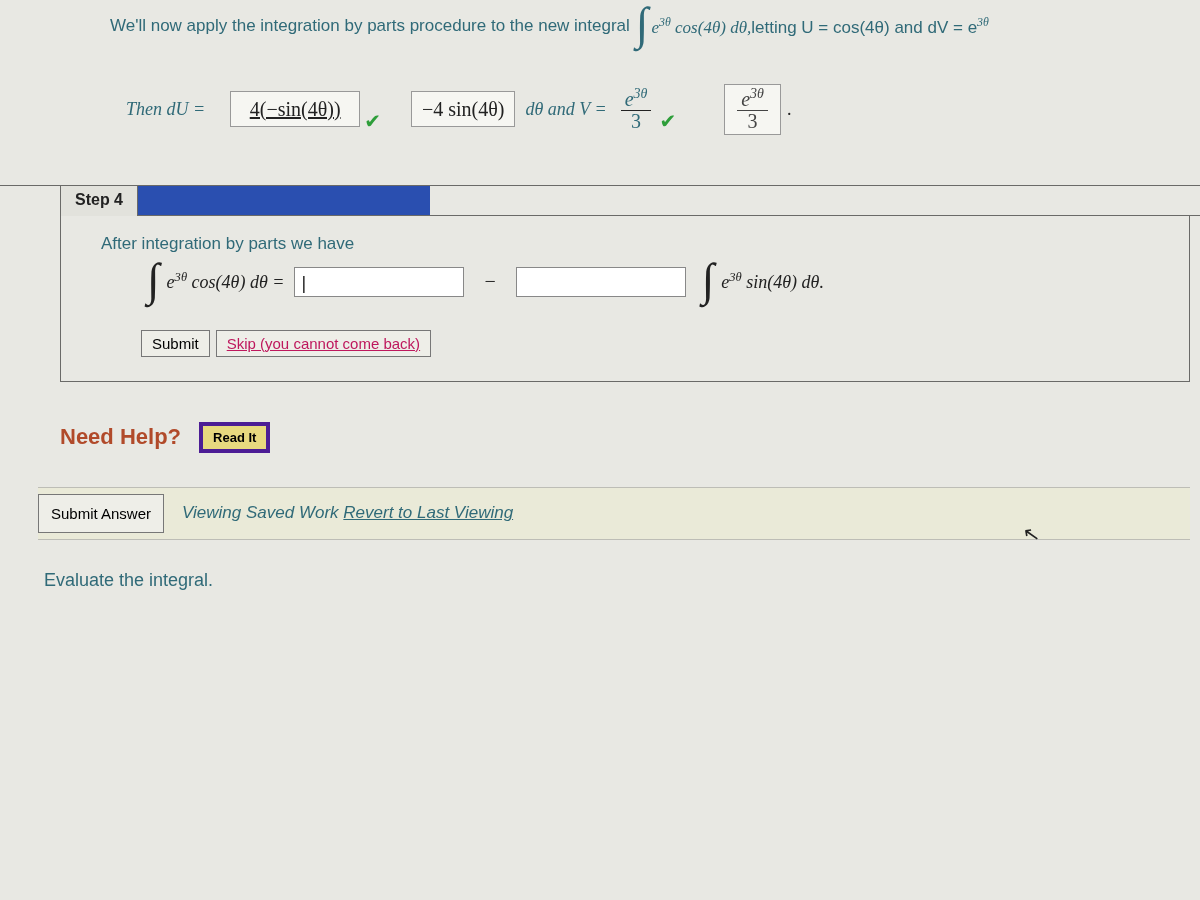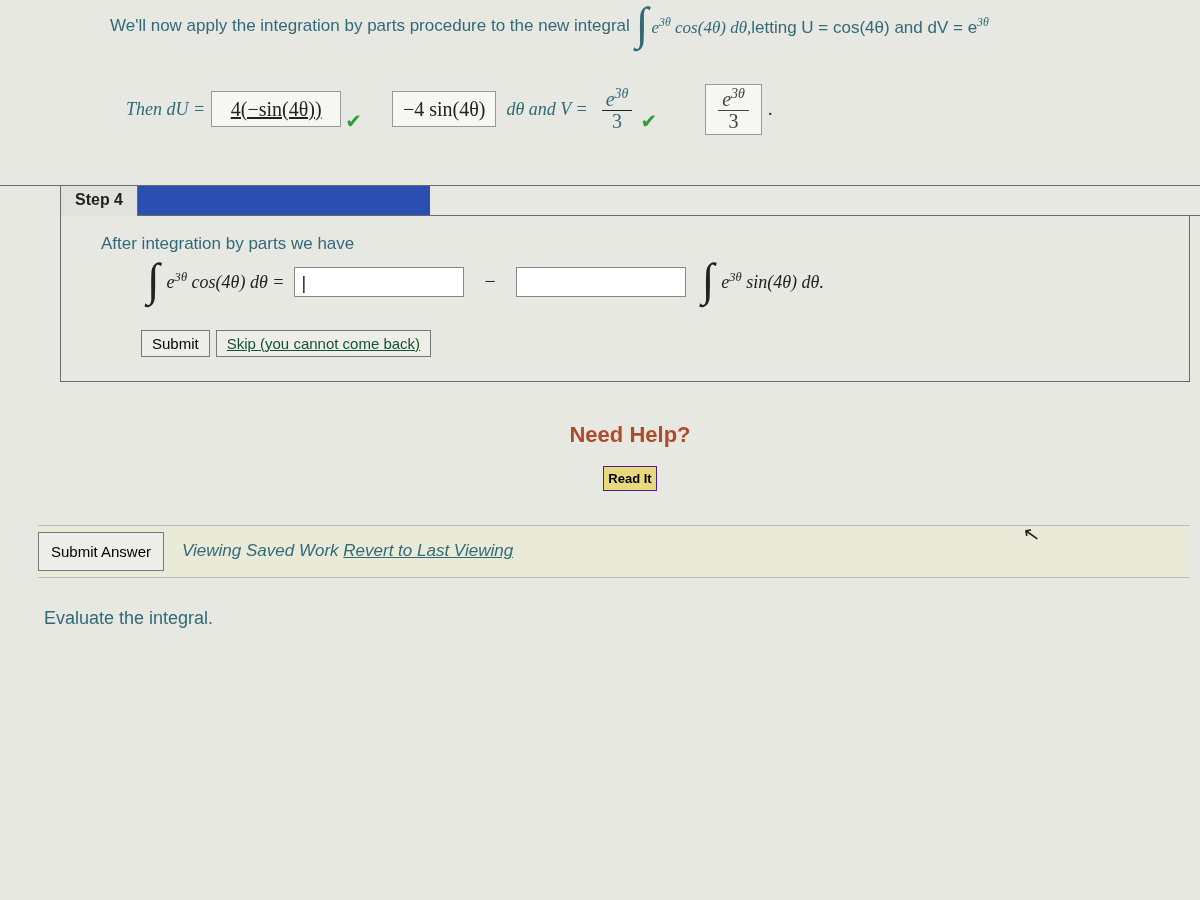--- a/index.html
+++ b/index.html
@@ -161,39 +161,38 @@
     display: inline-block;
   }
   .btnrow { display: flex; gap: 6px; padding-left: 40px; }
   .btn {
     background: #eeeee8;
     border: 1px solid #777;
     font-size: 15px;
     padding: 4px 10px;
     cursor: pointer;
   }
-  .linkish { text-decoration: underline; color: #14532d; }
+  .linkish { text-decoration: underline; color: #be185d; }
 
   
   .need-help-row {
     display: flex;
     align-items: center;
     gap: 18px;
     padding: 40px 0 0 60px;
-    flex-direction: column;
   }
   .need-help {
     font-size: 22px;
     font-weight: bold;
     color: #b14a2a;
   }
   .readit {
     background: #e8d97f;
-    border: 1px solid #4c1d95;
-    padding: 4px 4px;
+    border: 4px solid #4c1d95;
+    padding: 4px 10px;
     font-weight: bold;
     font-size: 13px;
   }
 
   
   .saved-row {
     display: flex;
     align-items: center;
     gap: 18px;
     margin: 34px 10px 0 38px;
@@ -257,21 +256,21 @@
     <span class="intg">∫</span>
     <span class="math">
       <span>e</span><span class="sup">3θ</span><span> cos(4θ) dθ,</span>
     </span>
     <span>
       <span> letting U = cos(4θ) and dV = e</span><span class="sup math">3θ</span>
     </span>
   </div>
 
   <div class="eqrow">
-    <span class="math" style="margin-right:4px;">Then dU =</span>
+    <span class="math" style="margin-right:23px;">Then dU =</span>
     <span class="answer-box long">4(−sin(4θ))</span>
     <span class="check">✔</span>
     <span style="width:20px;"></span>
     <span class="answer-box">−4 sin(4θ)</span>
     <span class="math" style="margin:0 8px;">dθ and V =</span>
     <span class="frac">
       <span class="num"><span class="math">e</span><span class="sup math">3θ</span></span>
       <span class="den">3</span>
     </span>
     <span class="check">✔</span>

